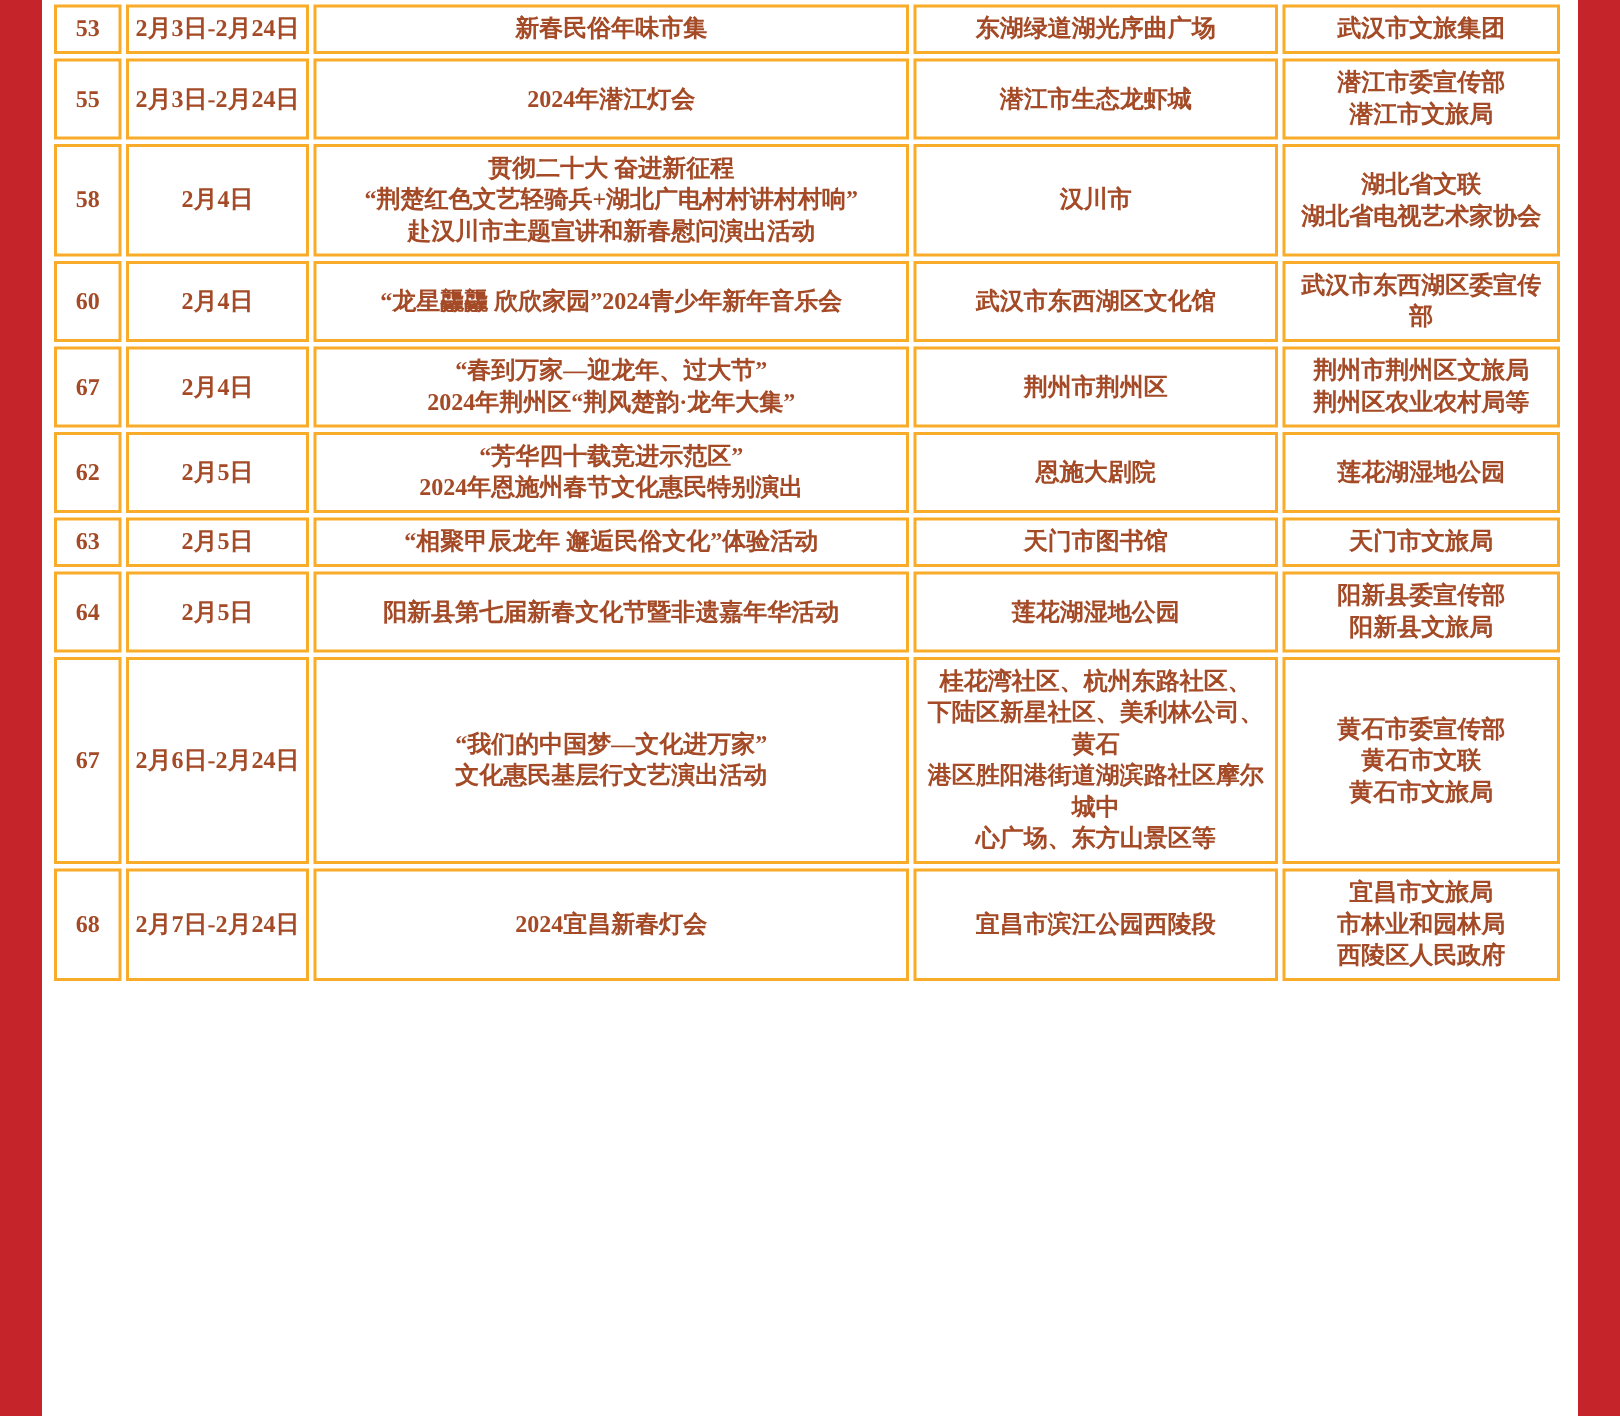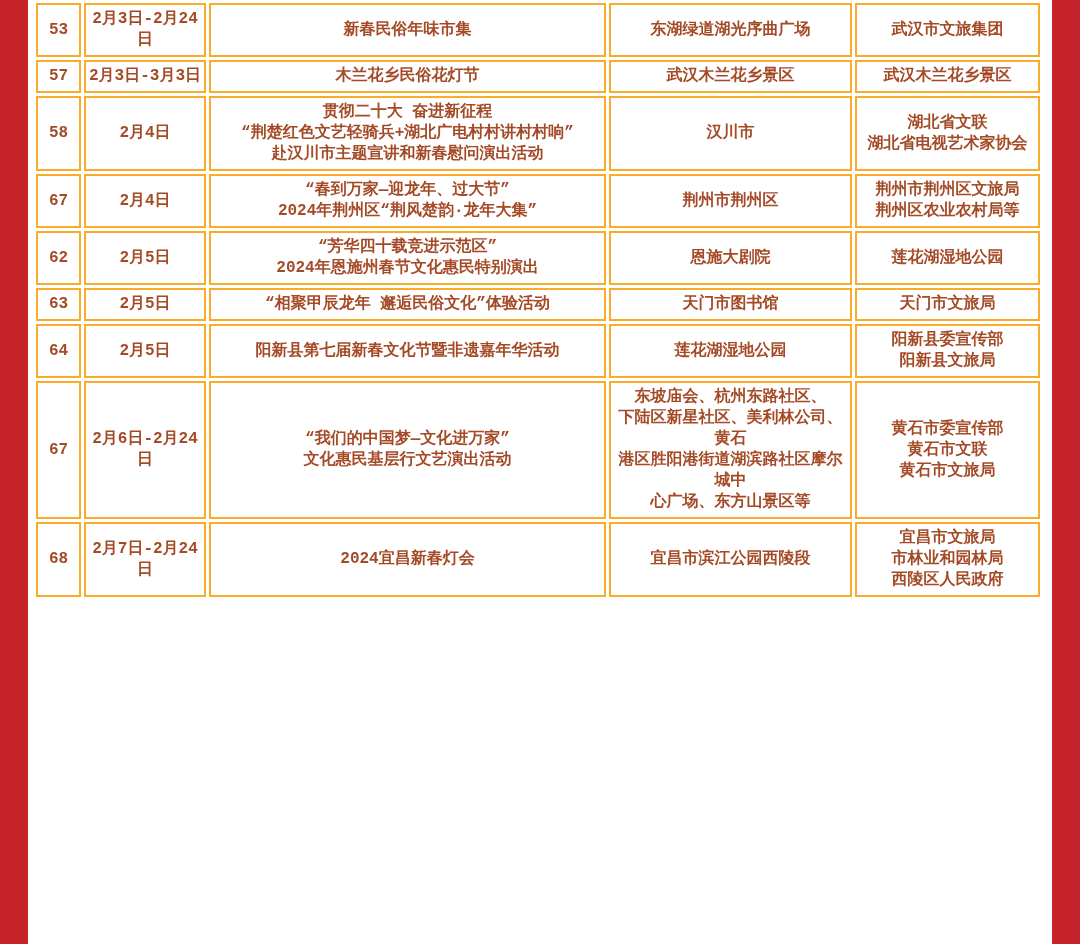--- a/index.html
+++ b/index.html
@@ -2,21 +2,21 @@
 <html><head>
 <meta charset="utf-8">
 <style>
   html, body { margin: 0; padding: 0; }
   .page {
     position: relative;
     width: 1080px;
     height: 944px;
     background: #ffffff;
     overflow: hidden;
-    font-family: Liberation Mono, monospace;
+    font-family: Liberation Serif, serif;
   }
   .band {
     position: absolute;
     top: 0;
     bottom: 0;
     width: 28px;
     background: #C5242B;
   }
   .band.left { left: 0; }
   .band.right { right: 0; }
@@ -66,42 +66,50 @@
     <tbody>
     <tr>
       <td>53</td>
       <td>2月3日-2月24日</td>
       <td>新春民俗年味市集</td>
       <td>东湖绿道湖光序曲广场</td>
       <td>武汉市文旅集团</td>
     </tr>
 
 
+    <tr>
+      <td>55</td>
+      <td>2月3日-2月24日</td>
+      <td>2024年潜江灯会</td>
+      <td>潜江市生态龙虾城</td>
+      <td>潜江市委宣传部
+潜江市文旅局</td>
+    </tr>
 
 
-    <tr>
-      <td>57</td>
-      <td>2月3日-3月3日</td>
-      <td>木兰花乡民俗花灯节</td>
-      <td>武汉木兰花乡景区</td>
-      <td>武汉木兰花乡景区</td>
-    </tr>
 
     <tr>
       <td>58</td>
       <td>2月4日</td>
       <td>贯彻二十大 奋进新征程
 “荆楚红色文艺轻骑兵+湖北广电村村讲村村响”
 赴汉川市主题宣讲和新春慰问演出活动</td>
       <td>汉川市</td>
       <td>湖北省文联
 湖北省电视艺术家协会</td>
     </tr>
 
 
+    <tr>
+      <td>60</td>
+      <td>2月4日</td>
+      <td>“龙星龘龘 欣欣家园”2024青少年新年音乐会</td>
+      <td>武汉市东西湖区文化馆</td>
+      <td>武汉市东西湖区委宣传部</td>
+    </tr>
 
     <tr>
       <td>67</td>
       <td>2月4日</td>
       <td>“春到万家—迎龙年、过大节”
 2024年荆州区“荆风楚韵·龙年大集”</td>
       <td>荆州市荆州区</td>
       <td>荆州市荆州区文旅局
 荆州区农业农村局等</td>
     </tr>
@@ -132,21 +140,21 @@
 阳新县文旅局</td>
     </tr>
 
 
 
     <tr>
       <td>67</td>
       <td>2月6日-2月24日</td>
       <td>“我们的中国梦—文化进万家”
 文化惠民基层行文艺演出活动</td>
-      <td>东坡庙会、杭州东路社区、
+      <td>桂花湾社区、杭州东路社区、
 下陆区新星社区、美利林公司、黄石
 港区胜阳港街道湖滨路社区摩尔城中
 心广场、东方山景区等</td>
       <td>黄石市委宣传部
 黄石市文联
 黄石市文旅局</td>
     </tr>
 
     <tr>
       <td>68</td>

